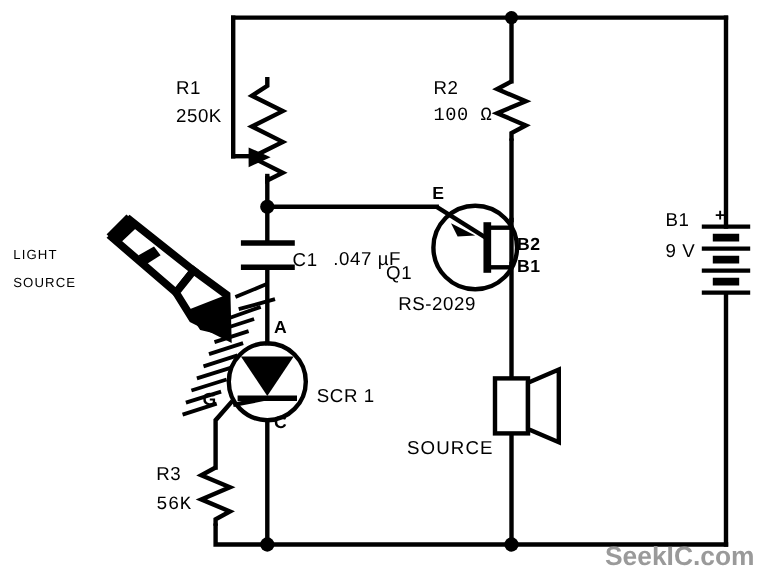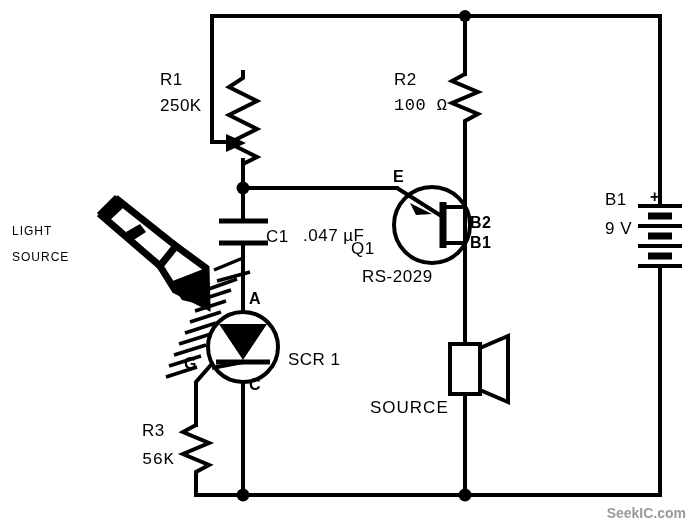--- a/index.html
+++ b/index.html
@@ -14,21 +14,21 @@
     color:#000;
     white-space:pre;
     line-height:1.12;
     letter-spacing:0.5px;
   }
   .lbl-main{font-size:17px;}
   .lbl-term{font-size:16px;font-weight:bold;}
   .lbl-light{font-size:12px;letter-spacing:1px;}
   .watermark{
     position:absolute;right:6px;bottom:2px;
-    font-size:14px;font-weight:bold;
+    font-size:24px;font-weight:bold;
     color:#9a9a9a;
     letter-spacing:0px;
     font-family:"Liberation Sans", sans-serif;
   }
 </style>
 </head>
 <body>
 
 <svg id="schematic" viewBox="0 0 692 523">
 

